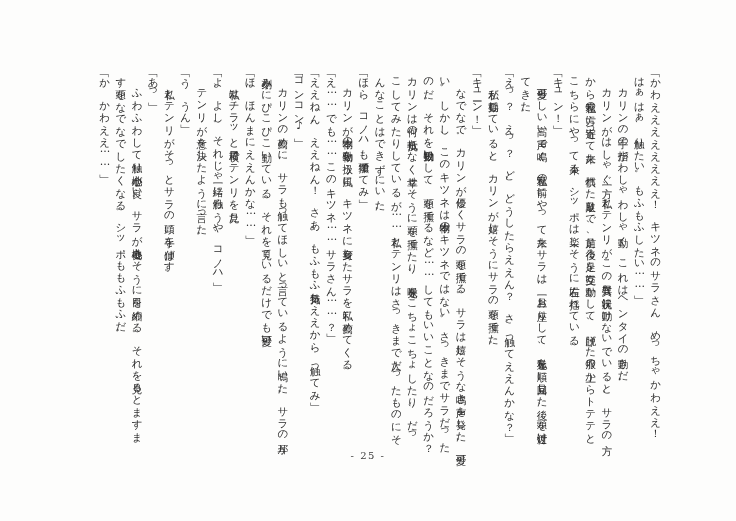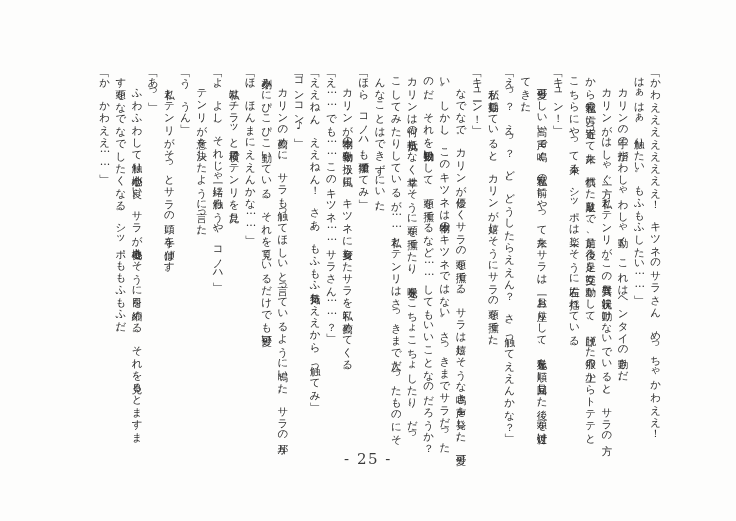--- a/index.html
+++ b/index.html
@@ -34,21 +34,21 @@
   }
   .para.indent {
     text-indent: 1em;
   }
   .page-number {
     position: absolute;
     top: 450px;
     left: 0;
     width: 100%;
     text-align: center;
-    font-size: 15px;
+    font-size: 10px;
     letter-spacing: 1.5px;
     color: #3a3a3a;
     font-family: "DejaVu Serif", "Liberation Serif", serif;
   }
 </style>
 </head>
 <body>
 
 <div class="page">
   <div class="text-block">

